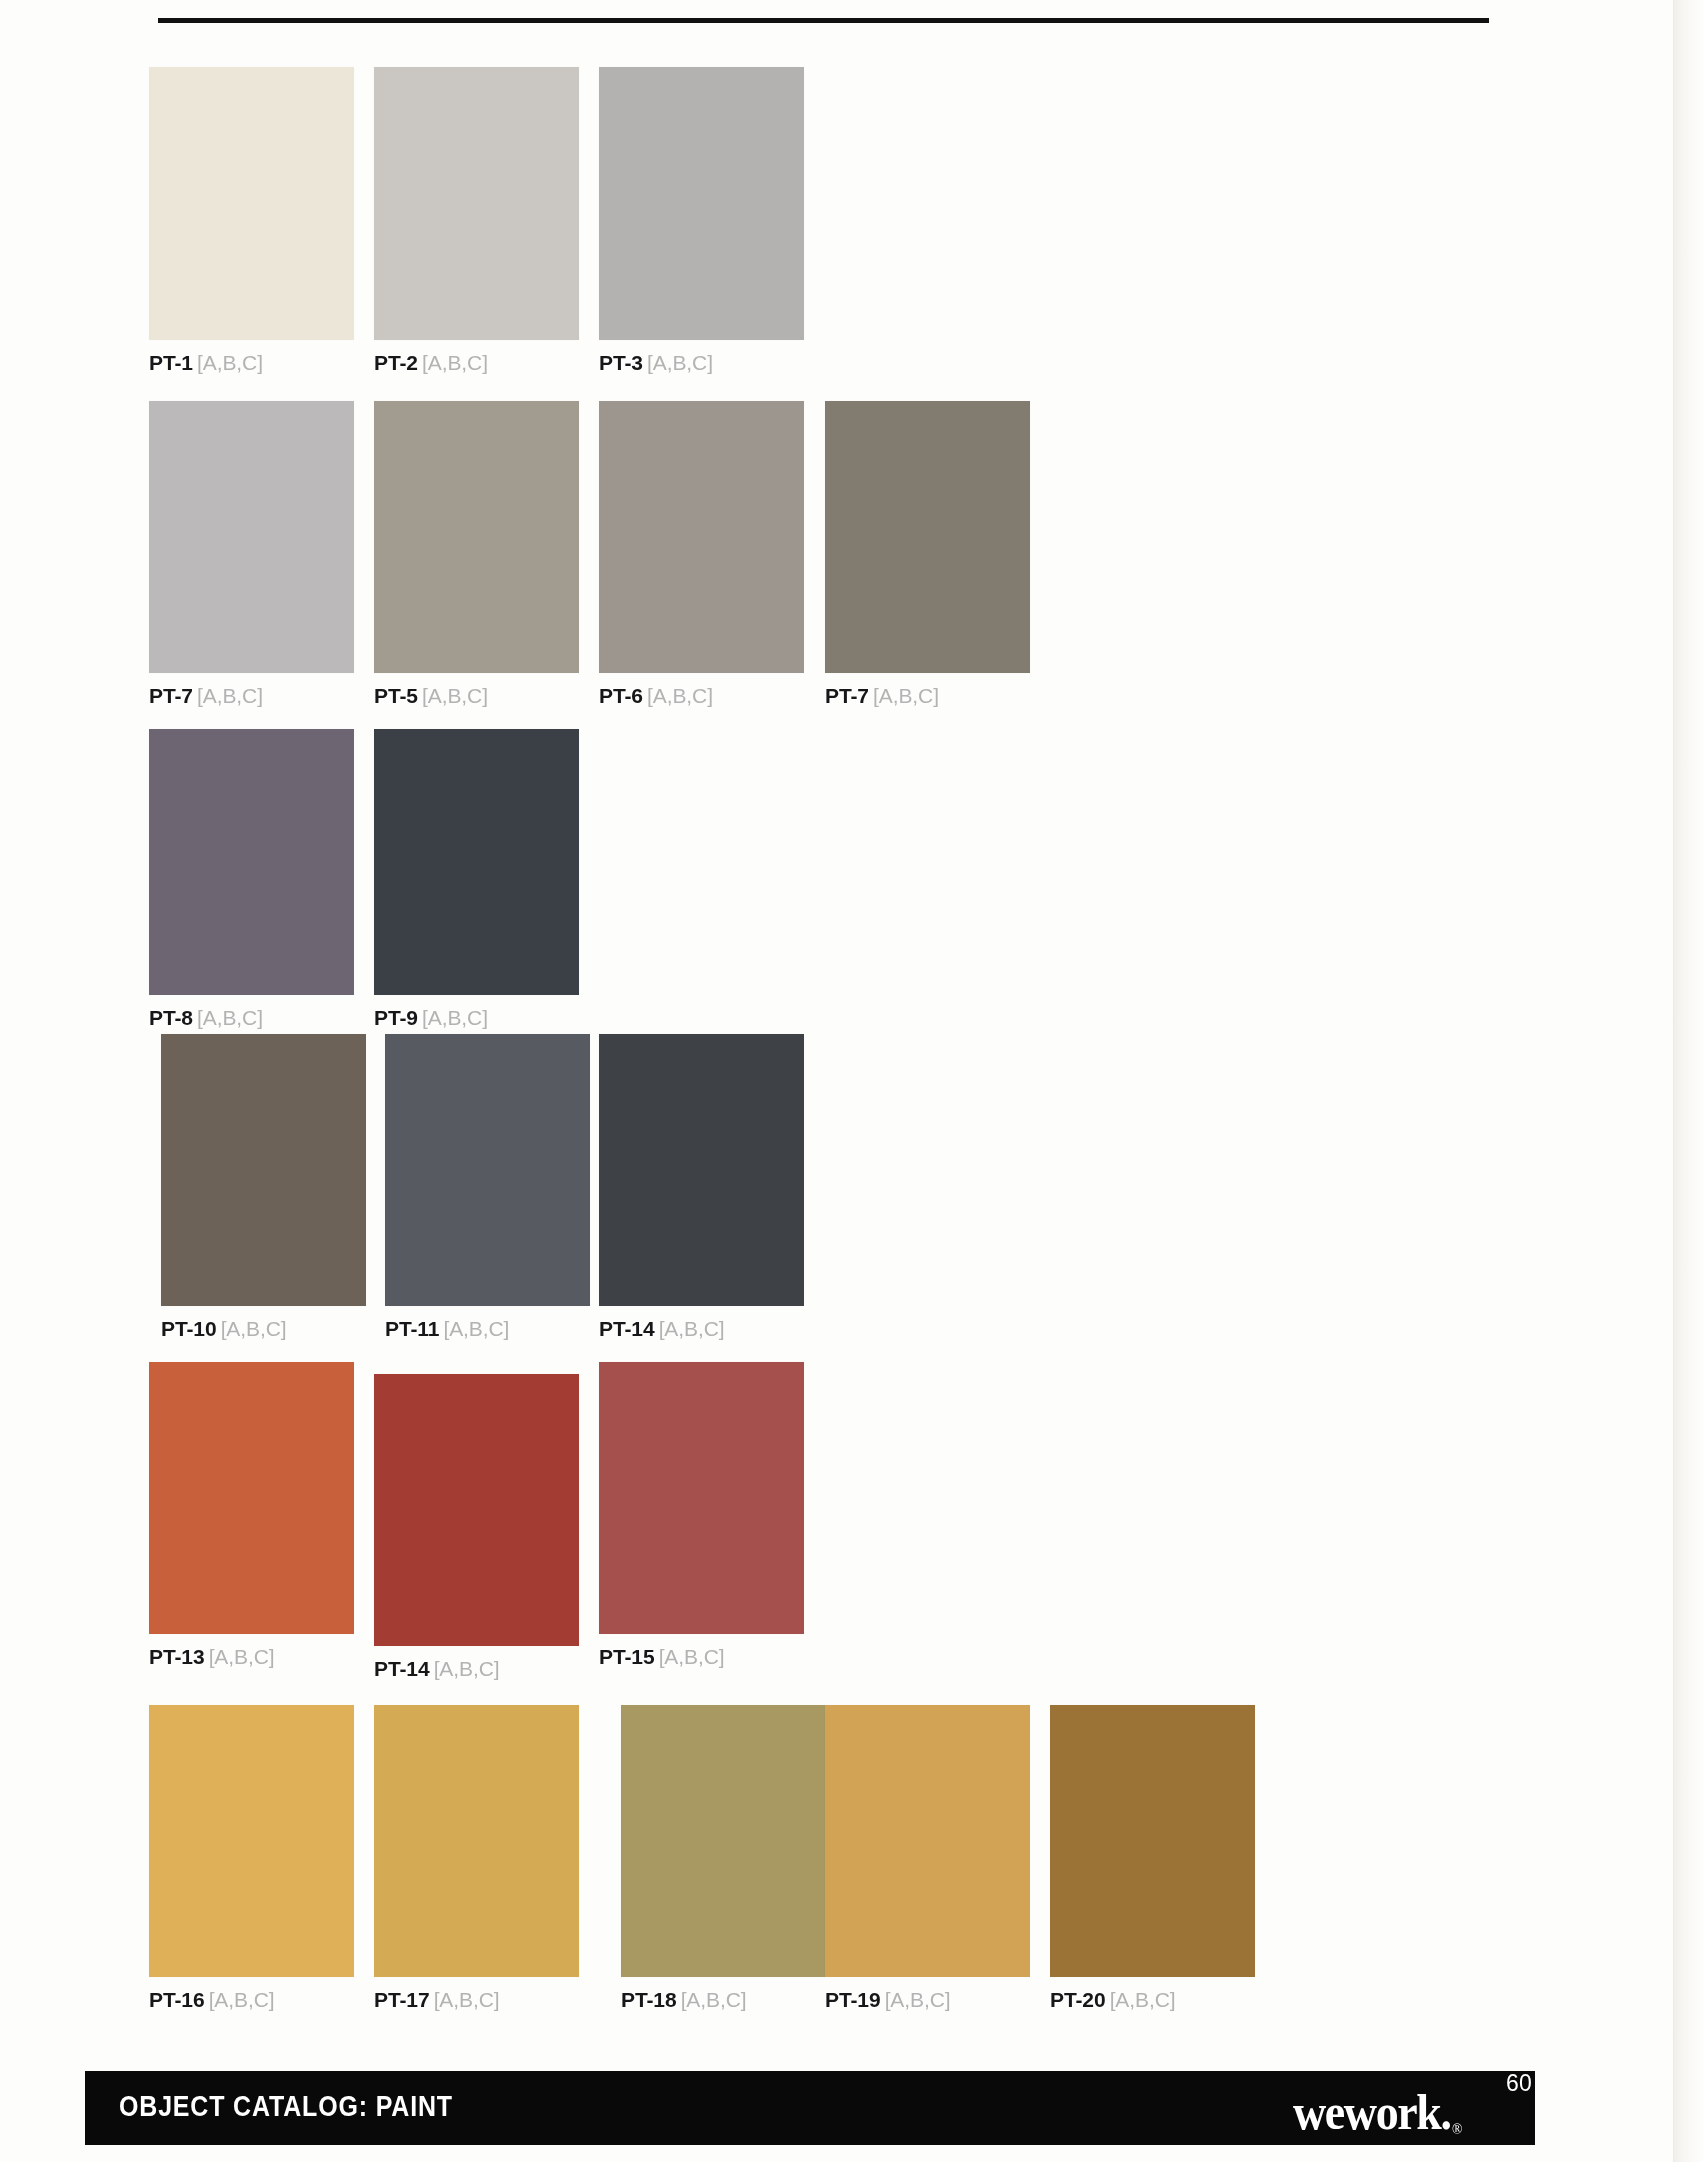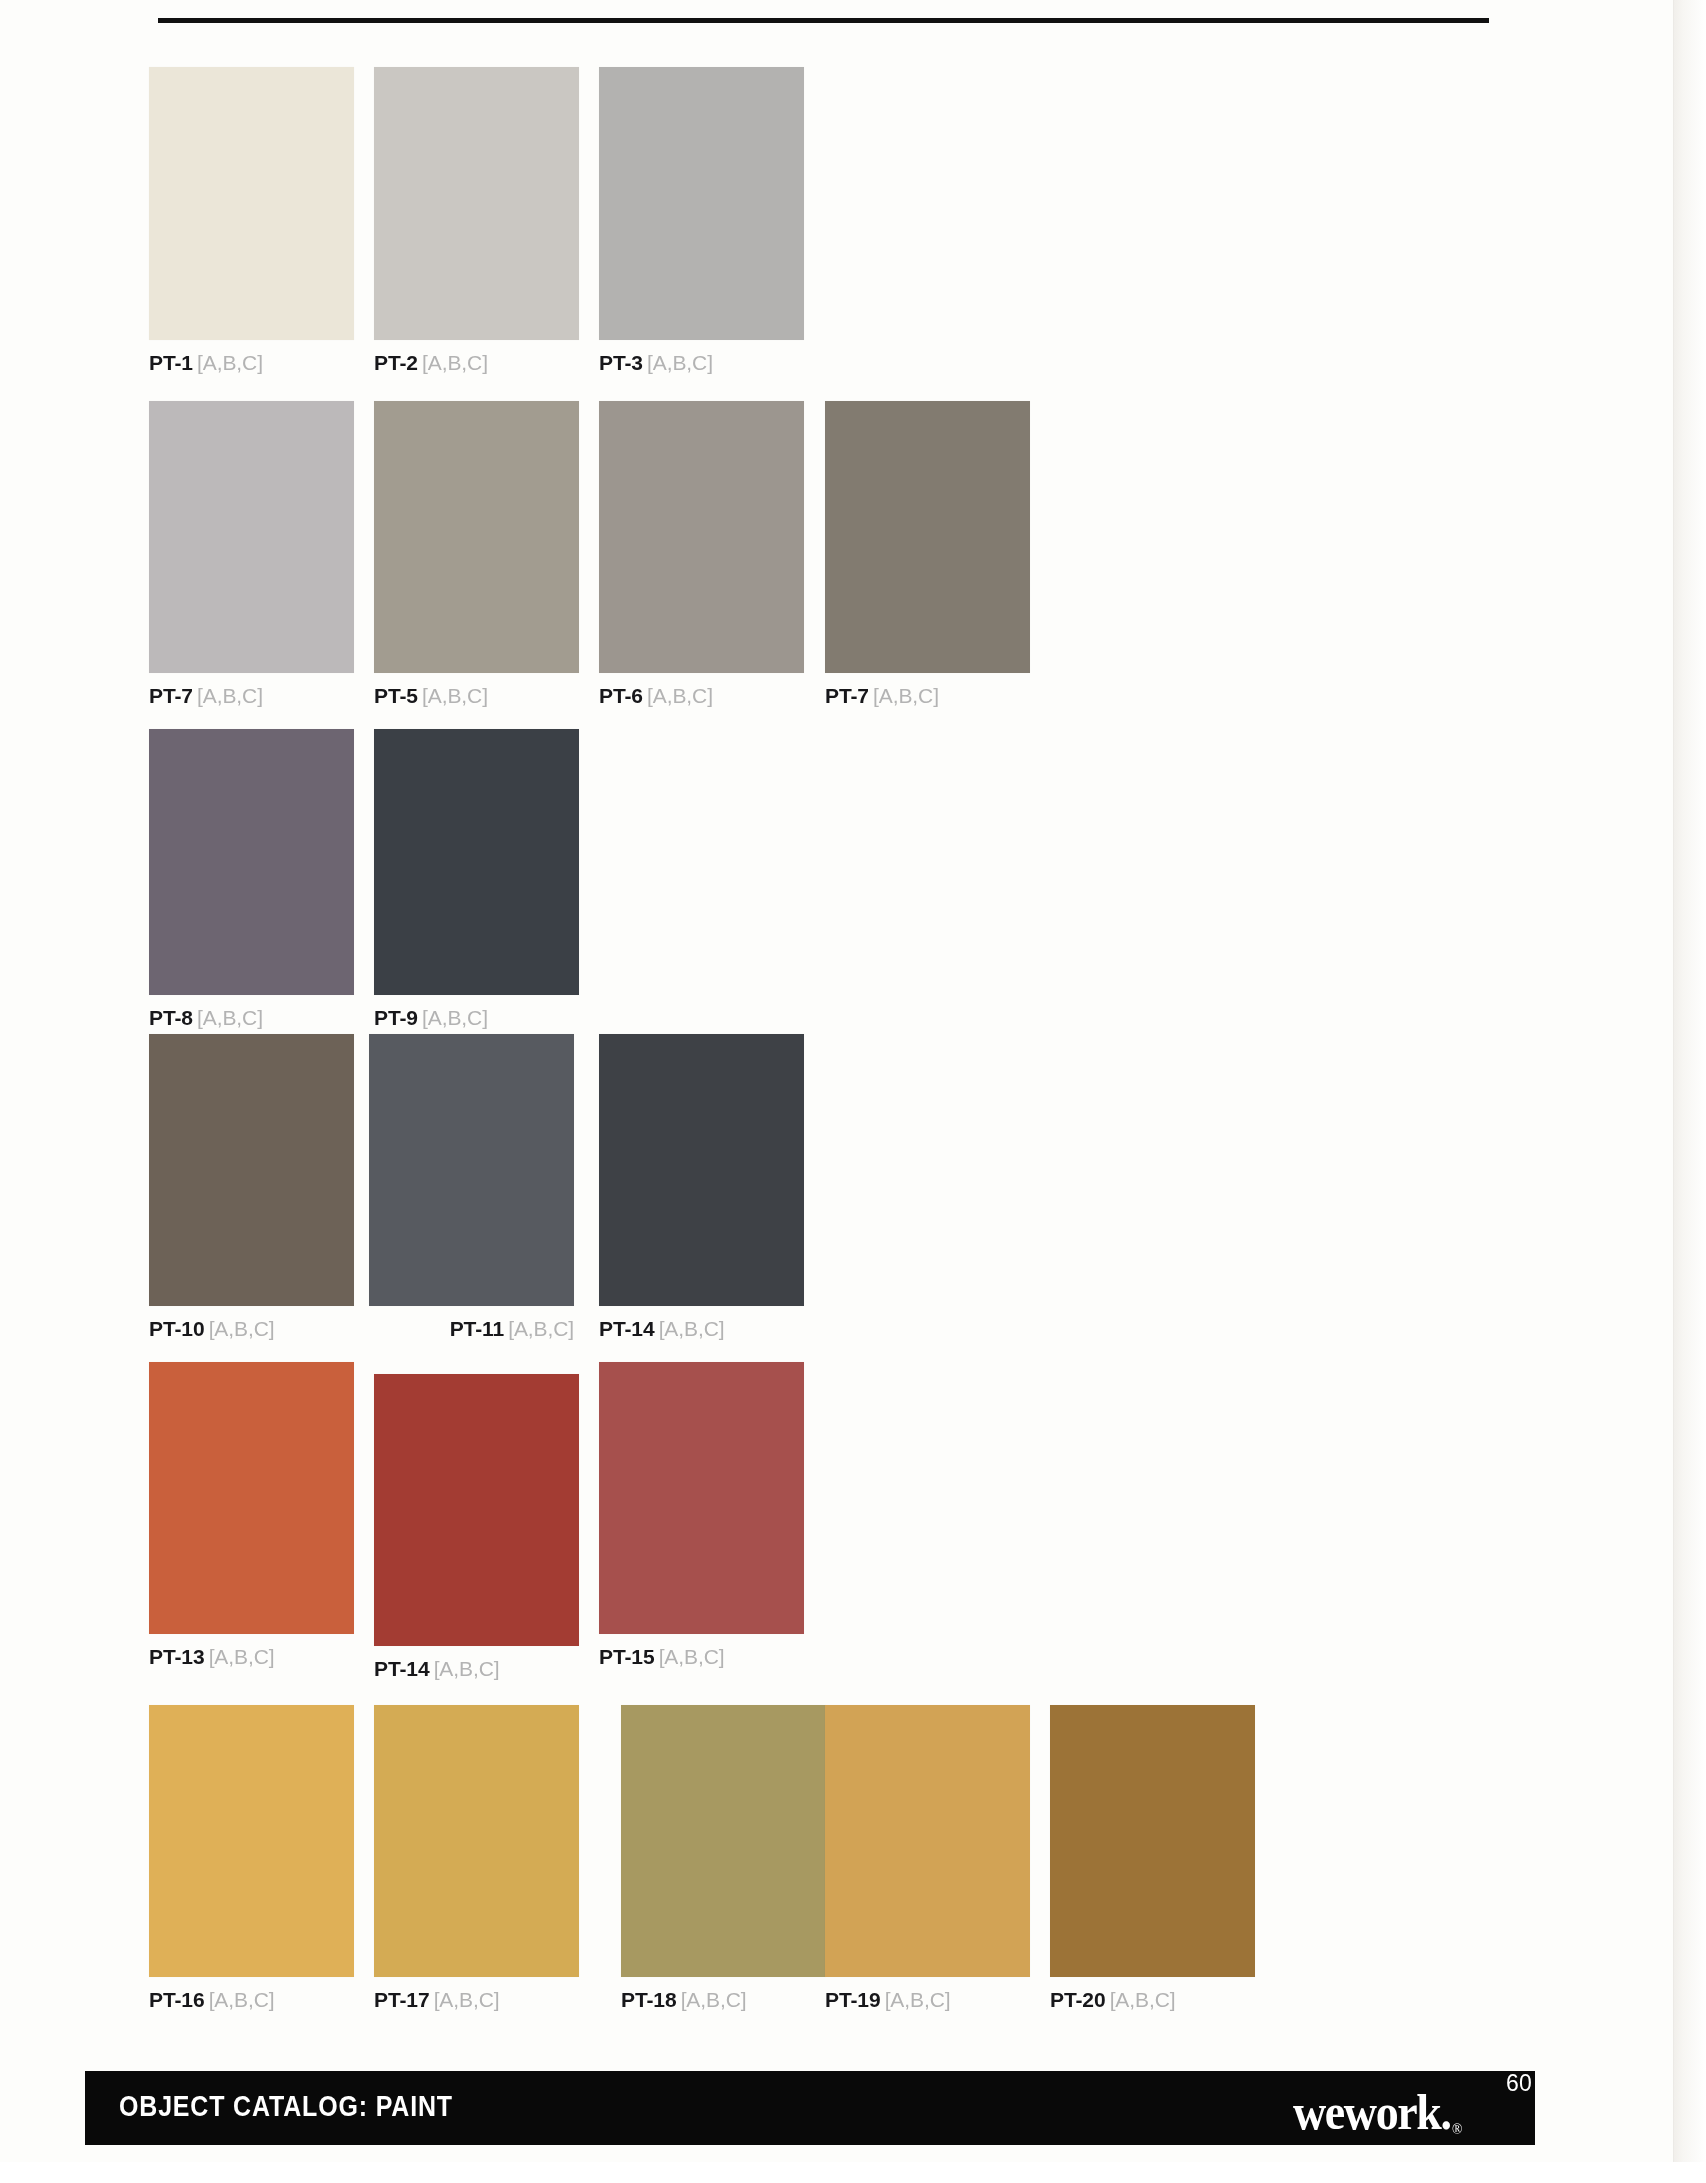--- a/index.html
+++ b/index.html
@@ -188,25 +188,25 @@
         <div class="cell" style="left: 0px;">
           <div class="swatch" style="background: rgb(109, 101, 113); width: 205px; height: 266px;"></div>
           <div class="label"><span class="code">PT-8</span><span class="variants">[A,B,C]</span></div>
         </div>
         <div class="cell" style="left: 225px;">
           <div class="swatch" style="background: rgb(59, 64, 70); width: 205px; height: 266px;"></div>
           <div class="label"><span class="code">PT-9</span><span class="variants">[A,B,C]</span></div>
         </div>
       </div>
       <div class="row" style="top: 1034px;">
-        <div class="cell" style="left: 0px;">
+        <div class="cell" style="left: 12px;">
           <div class="swatch" style="background: rgb(109, 98, 87); width: 205px; height: 272px;"></div>
           <div class="label"><span class="code">PT-10</span><span class="variants">[A,B,C]</span></div>
         </div>
-        <div class="cell" style="left: 220px; text-align: right;">
+        <div class="cell" style="left: 236px;">
           <div class="swatch" style="background: rgb(87, 90, 96); width: 205px; height: 272px;"></div>
           <div class="label"><span class="code">PT-11</span><span class="variants">[A,B,C]</span></div>
         </div>
         <div class="cell" style="left: 450px;">
           <div class="swatch" style="background: rgb(62, 65, 70); width: 205px; height: 272px;"></div>
           <div class="label"><span class="code">PT-14</span><span class="variants">[A,B,C]</span></div>
         </div>
       </div>
       <div class="row" style="top: 1362px;">
         <div class="cell" style="left: 0px;">

